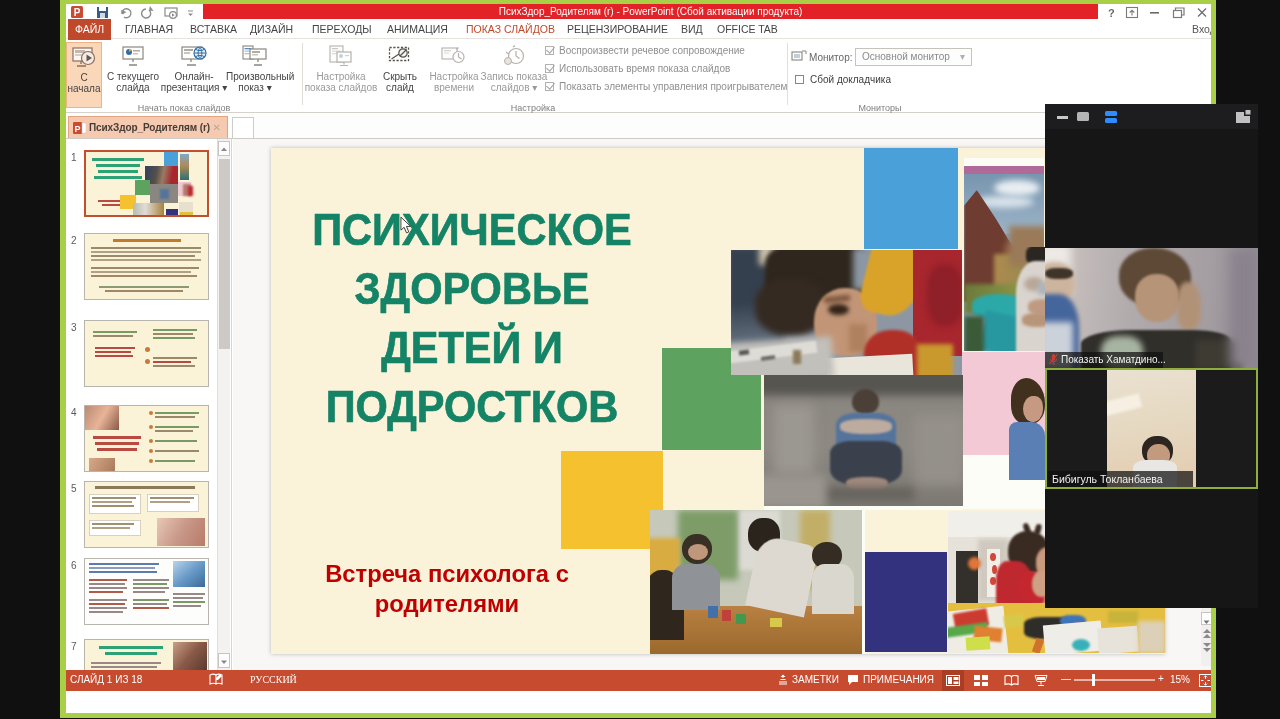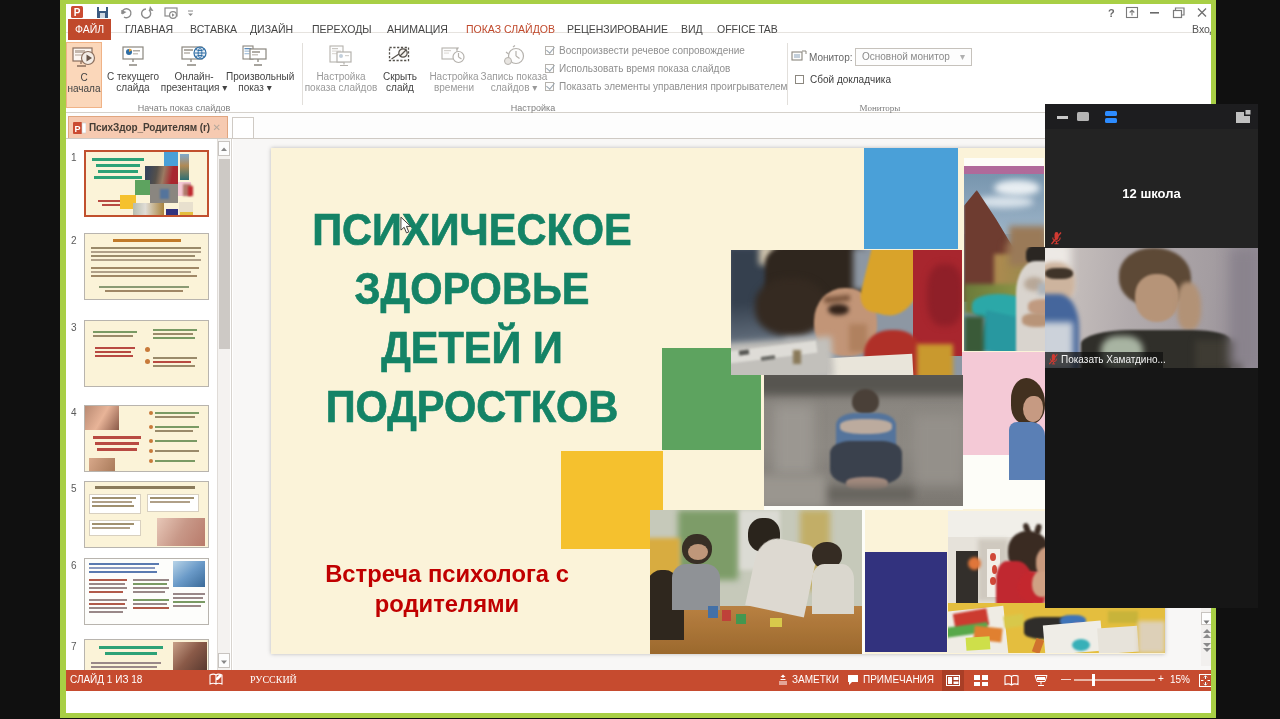--- a/index.html
+++ b/index.html
@@ -8,21 +8,21 @@
   .abs { position:absolute; }
   
   #share { position:absolute; left:60px; top:0; width:1156px; height:718px; background:#a8cf45; }
   #ppt { position:absolute; left:6px; top:4px; width:1145px; height:709px; background:#fff; overflow:hidden; }
   
 
   
   #titlebar { position:absolute; left:0; top:0; width:100%; height:15px; background:#fff; }
   #redbar { position:absolute; left:137px; top:0; width:895px; height:15px; background:#e32227; color:#fff; font-size:10px; line-height:15px; text-align:center; }
   
-  #tabrow { position:absolute; left:0; top:15px; width:100%; height:14px; background:#fff; font-size:10.5px; color:#444; border-bottom:1px solid #e6e3df; }
+  #tabrow { position:absolute; left:0; top:15px; width:100%; height:20px; background:#fff; font-size:10.5px; color:#444; border-bottom:1px solid #e6e3df; }
   .rtab { position:absolute; top:0; height:21px; line-height:21px; }
   
   #ribbon { position:absolute; left:0; top:36px; width:100%; height:73px; background:#fff; border-bottom:1px solid #d5d1cb; font-size:10px; color:#444; }
   .glabel { position:absolute; top:63px; color:#7d7d7d; font-size:9px; width:200px; text-align:center; }
   .gsep { position:absolute; top:3px; height:62px; width:1px; background:#e2dfdb; }
   .rbtn { position:absolute; top:2px; text-align:center; color:#444; font-size:10px; line-height:11px; }
   .rbtn .ic { margin:2px auto 3px; }
   .gray { color:#9a9a9a; }
   .chkrow { position:absolute; left:479px; height:12px; font-size:10px; color:#8f8f8f; display:flex; align-items:center; }
   .chk { display:inline-block; width:9px; height:9px; border:1px solid #b5b2ad; background:#fdfdfd; margin-right:5px; position:relative; }
@@ -57,20 +57,21 @@
       <path d="M 51 5 l 1.5 4.5 l 4 -2.5 z" fill="#8a8a8a"></path>
       <path d="M 76 4 a 4.5 4.5 0 1 0 3 1" stroke="#8a8a8a" fill="none" stroke-width="1.4"></path>
       <path d="M 80 1 l -1 4.5 l 4.5 0.5 z" fill="#8a8a8a"></path>
       <rect x="95" y="3" width="12" height="8" fill="none" stroke="#8a8a8a" stroke-width="1.2"></rect>
       <circle cx="103" cy="10" r="3.4" fill="#fff" stroke="#8a8a8a" stroke-width="1.2"></circle>
       <path d="M 102 8.3 l 2.6 1.7 l -2.6 1.7 z" fill="#8a8a8a"></path>
       <path d="M 118 6 h 5 M 120.5 6 v 0" stroke="#8a8a8a" stroke-width="1"></path>
       <path d="M 118 8.5 l 2.5 2.5 l 2.5 -2.5 z" fill="#8a8a8a"></path>
     </svg>
   </div>
+  <div id="redbar">ПсихЗдор_Родителям (r)  -   PowerPoint (Сбой активации продукта)</div>
   <svg class="abs" style="left:1036px;top:2px" width="108" height="13" viewBox="0 0 108 13">
     <text x="6" y="11" font-size="11" font-weight="bold" fill="#6a6a6a" font-family="Liberation Sans">?</text>
     <rect x="24.5" y="1.5" width="11" height="10" fill="none" stroke="#7a7a7a" stroke-width="1.1"></rect>
     <path d="M 30 9.5 v -5 M 27.7 6.5 l 2.3 -2.3 l 2.3 2.3" stroke="#7a7a7a" stroke-width="1.1" fill="none"></path>
     <rect x="48" y="6" width="9" height="1.6" fill="#6a6a6a"></rect>
     <rect x="71.5" y="4.5" width="8" height="7" fill="none" stroke="#7a7a7a" stroke-width="1.2"></rect>
     <path d="M 73.5 4.5 v -2.5 h 8.5 v 7 h -2.5" fill="none" stroke="#7a7a7a" stroke-width="1.2"></path>
     <path d="M 96 2.5 l 8 8 M 104 2.5 l -8 8" stroke="#6e6e6e" stroke-width="1.3"></path>
   </svg>
   <div id="tabrow">
@@ -167,21 +168,21 @@
           <rect x="1" y="3" width="10" height="8" fill="#fdfdfd" stroke="#8b877f" stroke-width="1.1"></rect>
           <rect x="3" y="5" width="6" height="4" fill="#c3cfdb"></rect>
           <path d="M 11 2 h 4 v 3" stroke="#8b877f" fill="none" stroke-width="1"></path>
         </svg>
     <div class="abs" style="left:743px;top:12px;font-size:10px;color:#666;">Монитор:</div>
     <div class="abs" style="left:789px;top:8px;width:117px;height:18px;background:#fdfdfd;border:1px solid #c6c2bc;color:#8a8a8a;font-size:10px;line-height:16px;padding-left:6px;">Основной монитор<span style="float:right;margin-right:6px;color:#b0b0b0;">▾</span></div>
     <div class="abs" style="left:729px;top:35px;width:9px;height:9px;background:#fff;border:1px solid #8b877f;"></div>
     <div class="abs" style="left:744px;top:34px;font-size:10px;color:#3d3d3d;">Сбой докладчика</div>
     <div class="glabel" style="left:18px;">Начать показ слайдов</div>
     <div class="glabel" style="left:367px;">Настройка</div>
-    <div class="glabel" style="left:714px;font-family:Liberation Serif, serif;">Мониторы</div>
+    <div class="glabel" style="left:714px;">Мониторы</div>
   </div>
   <div id="otabbar">
     <div id="otab"><svg style="position:absolute;left:4px;top:4px" width="13" height="14" viewBox="0 0 13 14">
             <rect x="0" y="1" width="9" height="12" rx="1" fill="#cb4b32"></rect>
             <text x="4.5" y="10.5" font-size="9" font-weight="bold" fill="#fff" text-anchor="middle" font-family="Liberation Sans">P</text>
             <rect x="9" y="2" width="4" height="10" fill="#fff" stroke="#c8c8c8" stroke-width="0.6"></rect>
           </svg><span style="margin-left:20px;letter-spacing:-0.1px;">ПсихЗдор_Родителям (r)</span><span style="position:absolute;right:6px;top:0;color:#b5a89c;font-weight:normal;">✕</span></div>
     <div class="abs" style="left:166px;top:4px;width:22px;height:21px;background:#fff;border:1px solid #cfcac4;border-bottom:none;"></div>
   </div>
   <div id="thumbs" style="overflow:hidden;">
@@ -520,28 +521,20 @@
   <div class="abs" style="left:0;top:0;width:213px;height:25px;background:#1d1d1f;">
     <div class="abs" style="left:12px;top:12px;width:11px;height:2.5px;background:#c8c8c8;"></div>
     <div class="abs" style="left:32px;top:8px;width:12px;height:9px;background:#b4b4b4;border-radius:1.5px;"></div>
     <div class="abs" style="left:60px;top:7px;width:12px;height:5px;background:#2d8cff;border-radius:1.5px;"></div>
     <div class="abs" style="left:60px;top:14px;width:12px;height:5px;background:#2d8cff;border-radius:1.5px;"></div>
     <svg class="abs" style="left:191px;top:6px" width="15" height="13" viewBox="0 0 15 13">
         <path d="M 0 2 h 8 v 4 h 6 v 7 h -14 z" fill="#c0c0c0"></path>
         <rect x="9.5" y="0" width="5" height="4.5" fill="#c0c0c0"></rect>
       </svg>
   </div>
-  <div class="abs" style="left:0;top:25px;width:213px;height:119px;background:#232323;">
-    <div class="abs" style="left:0;top:57px;width:213px;text-align:center;color:#fff;font-size:13px;font-weight:bold;">12 школа</div>
-    <svg class="abs" style="left:5px;top:103px" width="13" height="13" viewBox="0 0 13 13">
-        <path d="M 4.5 2.5 a 2 2.4 0 0 1 4 0 v 3 a 2 2.4 0 0 1 -4 0 z" fill="#d03a32"></path>
-        <path d="M 2.8 5.5 a 3.7 3.7 0 0 0 7.4 0 M 6.5 9.3 v 2.2 M 4.5 11.7 h 4" stroke="#d03a32" stroke-width="1.1" fill="none"></path>
-        <path d="M 1.5 12 L 11 0.5" stroke="#d03a32" stroke-width="1.3"></path>
-      </svg>
-  </div>
   <div class="abs" style="left:0;top:144px;width:213px;height:120px;background:#b2abad;overflow:hidden;">
     <div class="abs" style="left:0;top:0;width:213px;height:120px;background:linear-gradient(95deg,#cdc6c2 0%,#b2abad 40%,#a49da1 75%,#8f8893 100%);"></div>
     <div class="abs" style="left:-8px;top:-6px;width:34px;height:52px;background:#ede9e5;filter:blur(5px);"></div>
     <div class="abs" style="left:-10px;top:14px;width:40px;height:42px;background:#cdb49e;border-radius:45%;filter:blur(2px);"></div>
     <div class="abs" style="left:0px;top:20px;width:28px;height:11px;background:#3f3429;border-radius:40%;filter:blur(1px);"></div>
     <div class="abs" style="left:-14px;top:46px;width:48px;height:78px;background:#45669c;border-radius:28% 42% 0 0;filter:blur(2px);"></div>
     <div class="abs" style="left:-6px;top:74px;width:34px;height:48px;background:#ccd2da;filter:blur(3px);"></div>
     <div class="abs" style="left:74px;top:0px;width:72px;height:58px;background:#5d4936;border-radius:46% 50% 44% 46%;filter:blur(1.5px);"></div>
     <div class="abs" style="left:90px;top:26px;width:44px;height:48px;background:#b69478;border-radius:45% 45% 48% 48%;filter:blur(1px);"></div>
     <div class="abs" style="left:132px;top:34px;width:24px;height:48px;background:#b29276;border-radius:40% 50% 40% 40%;filter:blur(2px);"></div>
@@ -550,13 +543,23 @@
     <div class="abs" style="left:150px;top:92px;width:48px;height:30px;background:#3e3b33;filter:blur(3px);"></div>
     <div class="abs" style="left:185px;top:0px;width:28px;height:120px;background:#8a838d;filter:blur(6px);"></div>
     <div class="abs" style="left:0;top:104px;width:118px;height:16px;background:rgba(15,15,15,0.72);"></div>
     <svg class="abs" style="left:3px;top:106px" width="11" height="11" viewBox="0 0 13 13">
         <path d="M 4.5 2.5 a 2 2.4 0 0 1 4 0 v 3 a 2 2.4 0 0 1 -4 0 z" fill="#d03a32"></path>
         <path d="M 2.8 5.5 a 3.7 3.7 0 0 0 7.4 0 M 6.5 9.3 v 2.2 M 4.5 11.7 h 4" stroke="#d03a32" stroke-width="1.1" fill="none"></path>
         <path d="M 1.5 12 L 11 0.5" stroke="#d03a32" stroke-width="1.3"></path>
       </svg>
     <div class="abs" style="left:16px;top:106px;color:#f2f2f2;font-size:10px;">Показать Хаматдино...</div>
   </div>
+  <div class="abs" style="left:0;top:264px;width:213px;height:121px;background:#1b1b1b;border:2px solid #8fae3c;">
+    <div class="abs" style="left:60px;top:0;width:89px;height:117px;background:linear-gradient(170deg,#e9e1d1 0%,#e6d9c2 45%,#e2cbae 100%);overflow:hidden;">
+      <div class="abs" style="left:-6px;top:28px;width:40px;height:14px;background:#f6efe2;transform:rotate(-14deg);filter:blur(1px);"></div>
+      <div class="abs" style="left:35px;top:66px;width:31px;height:29px;background:#2c2520;border-radius:46%;"></div>
+      <div class="abs" style="left:40px;top:74px;width:23px;height:23px;background:#c49a7e;border-radius:48%;"></div>
+      <div class="abs" style="left:26px;top:90px;width:44px;height:27px;background:#e9e7e4;border-radius:30% 30% 0 0;"></div>
+    </div>
+    <div class="abs" style="left:0;top:101px;width:146px;height:16px;background:rgba(15,15,15,0.72);"></div>
+    <div class="abs" style="left:5px;top:103px;color:#f2f2f2;font-size:10.5px;">Бибигуль Токланбаева</div>
+  </div>
 </div>
 
 </body></html>

